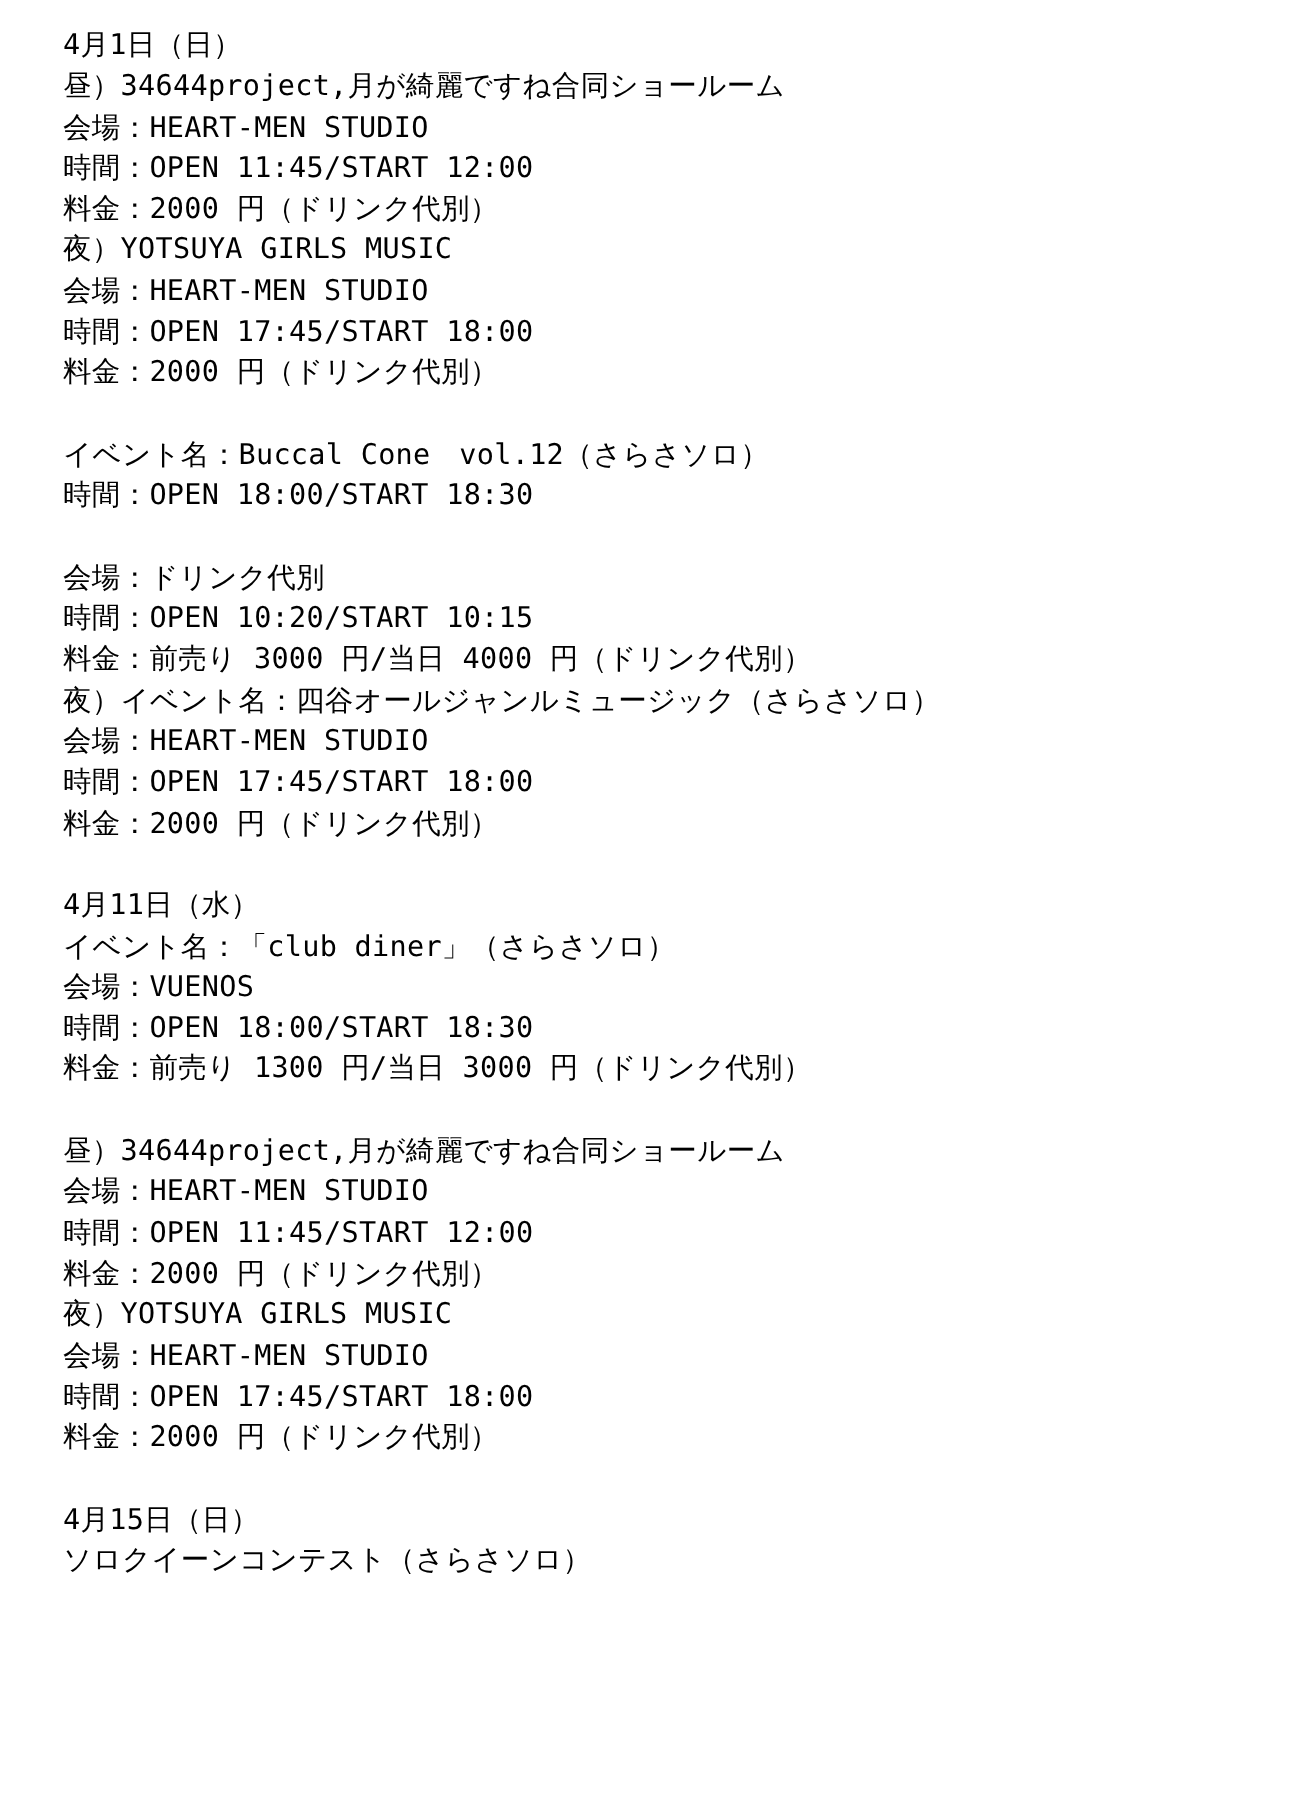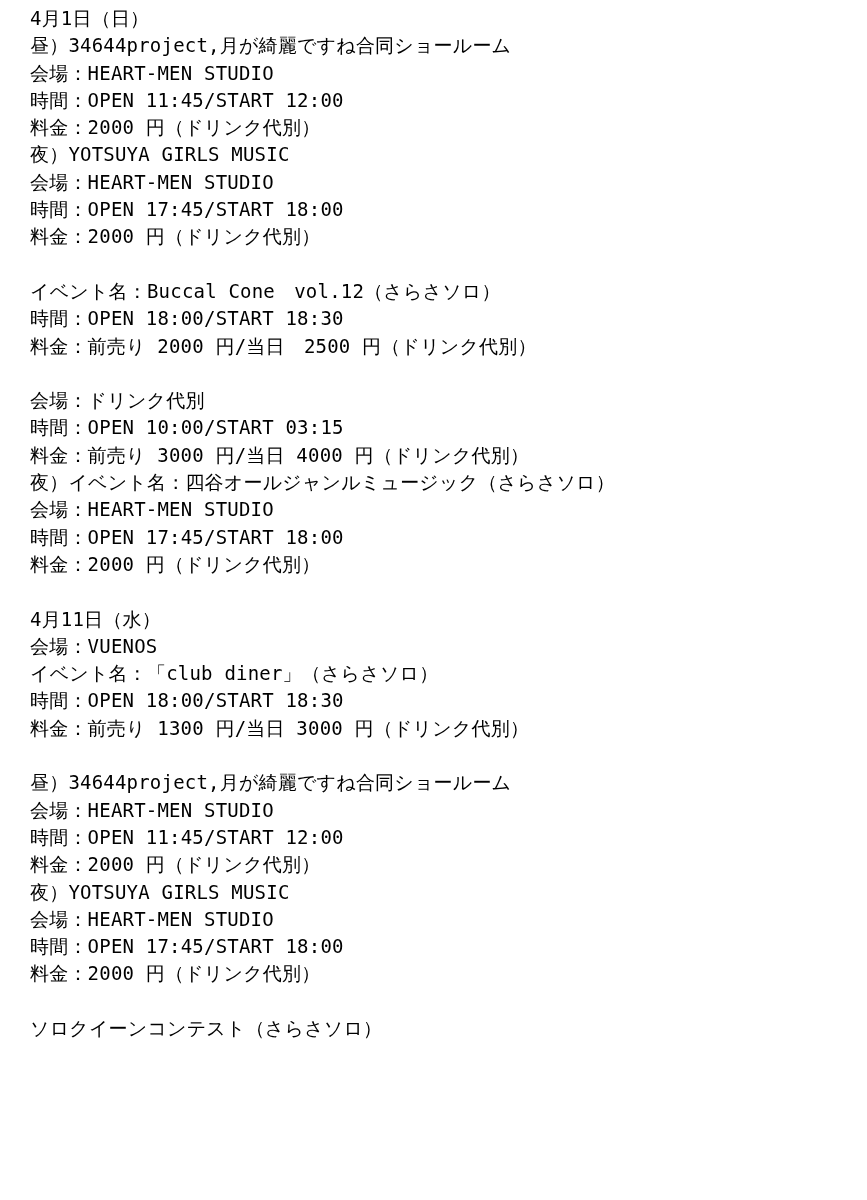--- a/index.html
+++ b/index.html
@@ -15,21 +15,21 @@
   .doc {
     box-sizing: border-box;
     width: 867px;
     padding: 5px 8px 0 30px;
     font-family: "DejaVu Sans Mono", "Liberation Mono", monospace;
     font-size: 19px;
     line-height: 27.3px;
     color: #000000;
     font-weight: 500;
   }
-  .event-block { margin: 0; }
+  .event-block { margin: 12px; }
   .event-block + .event-block { margin-top: 27.3px; }
   .schedule-line {
     white-space: nowrap;
     height: 27.3px;
     letter-spacing: 0.2px;
   }
 </style>
 </head>
 <body>
 
@@ -42,45 +42,45 @@
         <div class="schedule-line">時間：OPEN 11:45/START 12:00</div>
         <div class="schedule-line">料金：2000 円（ドリンク代別）</div>
         <div class="schedule-line">夜）YOTSUYA GIRLS MUSIC</div>
         <div class="schedule-line">会場：HEART-MEN STUDIO</div>
         <div class="schedule-line">時間：OPEN 17:45/START 18:00</div>
         <div class="schedule-line">料金：2000 円（ドリンク代別）</div>
       </div>
       <div class="event-block">
         <div class="schedule-line">イベント名：Buccal Cone　vol.12（さらさソロ）</div>
         <div class="schedule-line">時間：OPEN 18:00/START 18:30</div>
-        <div class="schedule-line">料金：前売り 2000 円/当日　2500 円（ドリンク代別）</div>
       </div>
       <div class="event-block">
         <div class="schedule-line">会場：ドリンク代別</div>
-        <div class="schedule-line">時間：OPEN 10:00/START 03:15</div>
+        <div class="schedule-line">時間：OPEN 10:20/START 10:15</div>
         <div class="schedule-line">料金：前売り 3000 円/当日 4000 円（ドリンク代別）</div>
         <div class="schedule-line">夜）イベント名：四谷オールジャンルミュージック（さらさソロ）</div>
         <div class="schedule-line">会場：HEART-MEN STUDIO</div>
         <div class="schedule-line">時間：OPEN 17:45/START 18:00</div>
         <div class="schedule-line">料金：2000 円（ドリンク代別）</div>
       </div>
       <div class="event-block">
         <div class="schedule-line">4月11日（水）</div>
+        <div class="schedule-line">イベント名：「club diner」（さらさソロ）</div>
         <div class="schedule-line">会場：VUENOS</div>
-        <div class="schedule-line">イベント名：「club diner」（さらさソロ）</div>
         <div class="schedule-line">時間：OPEN 18:00/START 18:30</div>
         <div class="schedule-line">料金：前売り 1300 円/当日 3000 円（ドリンク代別）</div>
       </div>
       <div class="event-block">
         <div class="schedule-line">昼）34644project,月が綺麗ですね合同ショールーム</div>
         <div class="schedule-line">会場：HEART-MEN STUDIO</div>
         <div class="schedule-line">時間：OPEN 11:45/START 12:00</div>
         <div class="schedule-line">料金：2000 円（ドリンク代別）</div>
         <div class="schedule-line">夜）YOTSUYA GIRLS MUSIC</div>
         <div class="schedule-line">会場：HEART-MEN STUDIO</div>
         <div class="schedule-line">時間：OPEN 17:45/START 18:00</div>
         <div class="schedule-line">料金：2000 円（ドリンク代別）</div>
       </div>
       <div class="event-block">
+        <div class="schedule-line">4月15日（日）</div>
         <div class="schedule-line">ソロクイーンコンテスト（さらさソロ）</div>
       </div>
     </div>
 </div>
 
 </body></html>

